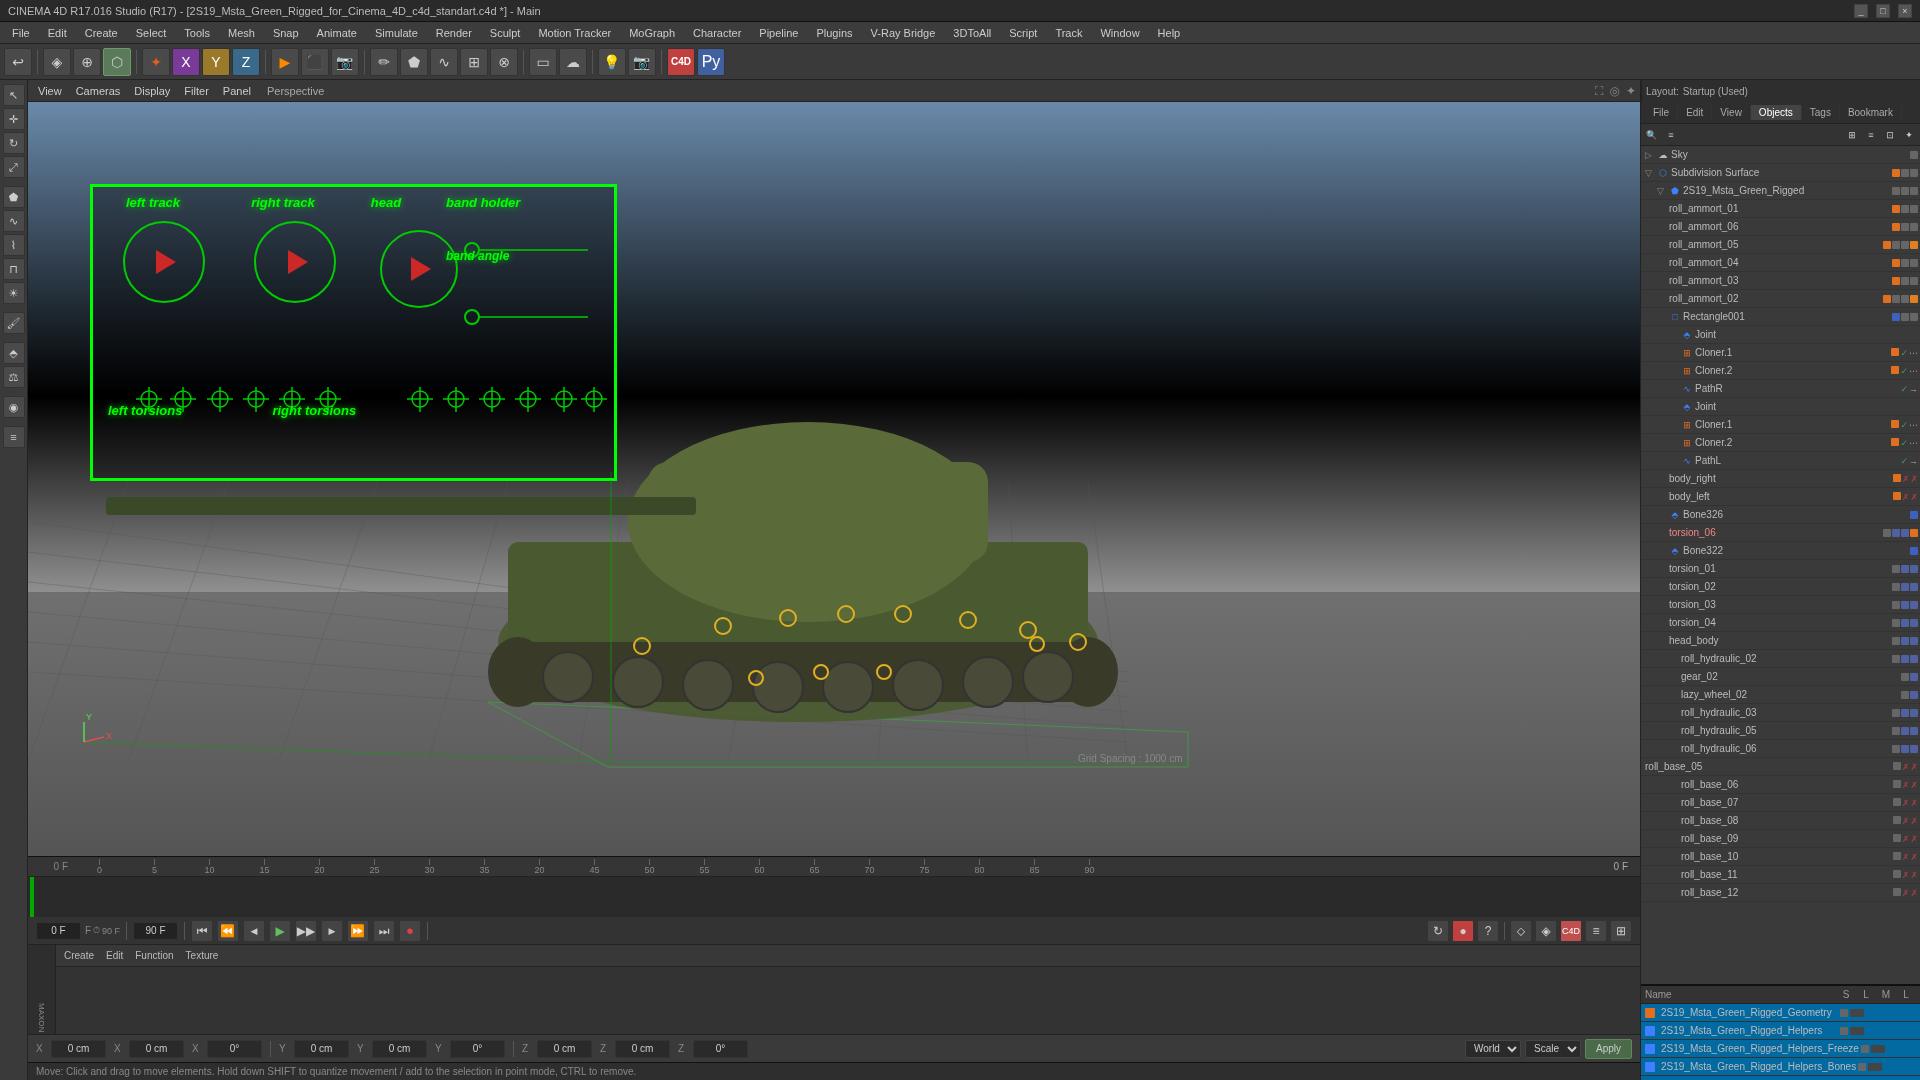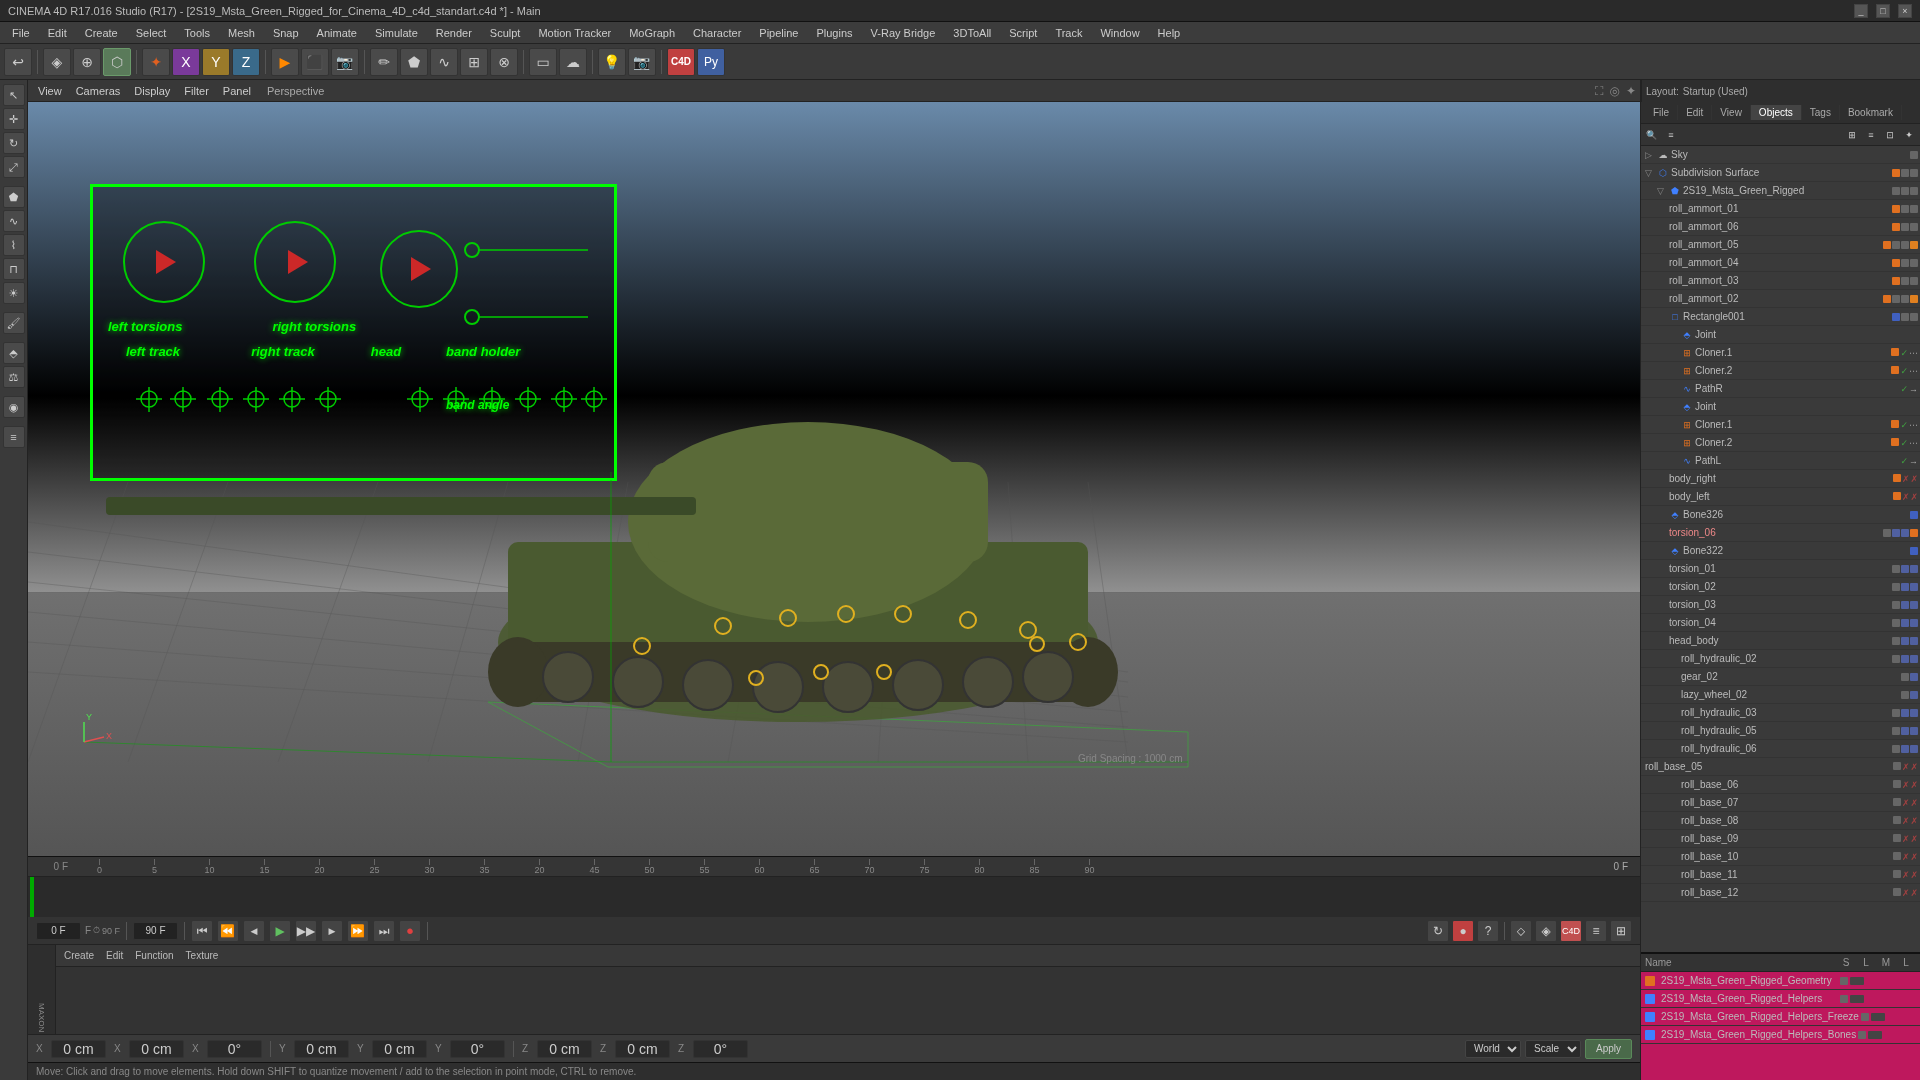--- a/index.html
+++ b/index.html
@@ -392,21 +392,21 @@
     }
     .coord-label {
       font-size: 10px;
       color: #888;
       width: 12px;
     }
     .coord-field {
       background: #2a2a2a;
       border: 1px solid #333;
       color: #ccc;
-      font-size: 14px;
+      font-size: 10px;
       width: 55px;
       height: 18px;
       text-align: center;
       border-radius: 2px;
     }
     .coord-sep { width: 1px; height: 16px; background: #555; }
 
     #coord-mode {
       display: flex;
       align-items: center;
@@ -542,21 +542,21 @@
   <div class="tb-btn">⊞</div>
   <div class="tb-btn">⊗</div>
   <div class="tb-sep"></div>
   <div class="tb-btn">▭</div>
   <div class="tb-btn">☁</div>
   <div class="tb-sep"></div>
   <div class="tb-btn">💡</div>
   <div class="tb-btn">📷</div>
   <div class="tb-sep"></div>
   <div class="tb-btn" style="background:#c04040;color:#fff;font-weight:bold;font-size:10px">C4D</div>
-  <div class="tb-btn" style="background:#4060a0;color:#fff;font-size:12px">Py</div>
+  <div class="tb-btn" style="background:#4060a0;color:#fff;font-size:16px">Py</div>
 </div>
 
 <div id="main">
 
   <div id="left-toolbar">
     <div class="lt-btn">↖</div>
     <div class="lt-btn">✛</div>
     <div class="lt-btn">↻</div>
     <div class="lt-btn">⤢</div>
     <div class="lt-btn" style="background:none;border:none;height:4px"></div>
@@ -743,41 +743,41 @@
           <line x1="0" y1="0" x2="0" y2="-20" stroke="#50e050" stroke-width="1.5"></line>
           <text x="22" y="-3" fill="#e05050" font-size="9">X</text>
           <text x="2" y="-22" fill="#50e050" font-size="9">Y</text>
         </g>
 
         <text x="1050" y="660" fill="#888" font-size="10">Grid Spacing : 1000 cm</text>
       </svg>
 
       <div id="hud-box" style="position:absolute;top:83px;left:63px;width:525px;height:295px;pointer-events:none;">
 
-        <div style="display:flex; padding:2px 15px; gap:0; margin-top:130px;">
-          <span style="color:#00ff00;font-size:13px;font-weight:bold;font-style:italic;text-shadow:0 0 6px #00cc00;">left torsions</span>
-          <span style="color:#00ff00;font-size:13px;font-weight:bold;font-style:italic;text-shadow:0 0 6px #00cc00;margin-left:90px;">right torsions</span>
-        </div>
-
         <div style="display:flex; padding:8px 15px; gap:0px; align-items:flex-start;">
           <div style="width:90px; text-align:center;">
             <span style="color:#00ff00;font-size:13px;font-weight:bold;font-style:italic;text-shadow:0 0 6px #00cc00;">left track</span>
           </div>
           <div style="width:90px; text-align:center; margin-left:40px;">
             <span style="color:#00ff00;font-size:13px;font-weight:bold;font-style:italic;text-shadow:0 0 6px #00cc00;">right track</span>
           </div>
           <div style="width:60px; text-align:center; margin-left:28px;">
             <span style="color:#00ff00;font-size:13px;font-weight:bold;font-style:italic;text-shadow:0 0 6px #00cc00;">head</span>
           </div>
           <div style="margin-left:30px; display:flex; flex-direction:column; gap:2px;">
             <span style="color:#00ff00;font-size:13px;font-weight:bold;font-style:italic;text-shadow:0 0 6px #00cc00;">band holder</span>
             <div style="height:35px;"></div>
             <span style="color:#00ff00;font-size:12px;font-weight:bold;font-style:italic;text-shadow:0 0 6px #00cc00;">band angle</span>
           </div>
         </div>
+
+        <div style="display:flex; padding:2px 15px; gap:0; margin-top:130px;">
+          <span style="color:#00ff00;font-size:13px;font-weight:bold;font-style:italic;text-shadow:0 0 6px #00cc00;">left torsions</span>
+          <span style="color:#00ff00;font-size:13px;font-weight:bold;font-style:italic;text-shadow:0 0 6px #00cc00;margin-left:90px;">right torsions</span>
+        </div>
       </div>
     </div>
 
     <div id="timeline">
       <div id="timeline-ruler">
         <div style="width:40px;font-size:10px;color:#888;text-align:right;padding-right:4px;">0 F</div>
         <div style="display:flex;flex:1;overflow:hidden;">
           <div class="tl-mark">
               <div class="tl-tick"></div>
               <div class="tl-num">0</div>
@@ -1370,21 +1370,21 @@
         <span class="obj-name">roll_base_12</span>
         <div class="obj-dots">
           <div class="obj-dot dot-grey"></div>
           <span class="dot-x">✗</span>
           <span class="dot-x">✗</span>
         </div>
       </div>
 
     </div>
 
-    <div style="height:128px;background:#be185d;border-top:2px solid #111;overflow-y:auto;">
+    <div style="height:96px;background:#0369a1;border-top:2px solid #111;overflow-y:auto;">
       <div style="height:18px;background:#333;display:flex;align-items:center;padding:0 4px;border-bottom:1px solid #222;font-size:10px;color:#999;">
         <span style="flex:1;">Name</span>
         <span style="width:20px;text-align:center;">S</span>
         <span style="width:20px;text-align:center;">L</span>
         <span style="width:20px;text-align:center;">M</span>
         <span style="width:20px;text-align:center;">L</span>
       </div>
 
       <div class="obj-item">
         <div style="width:10px;height:10px;background:#e07020;border-radius:1px;margin-right:4px;flex-shrink:0;"></div>

